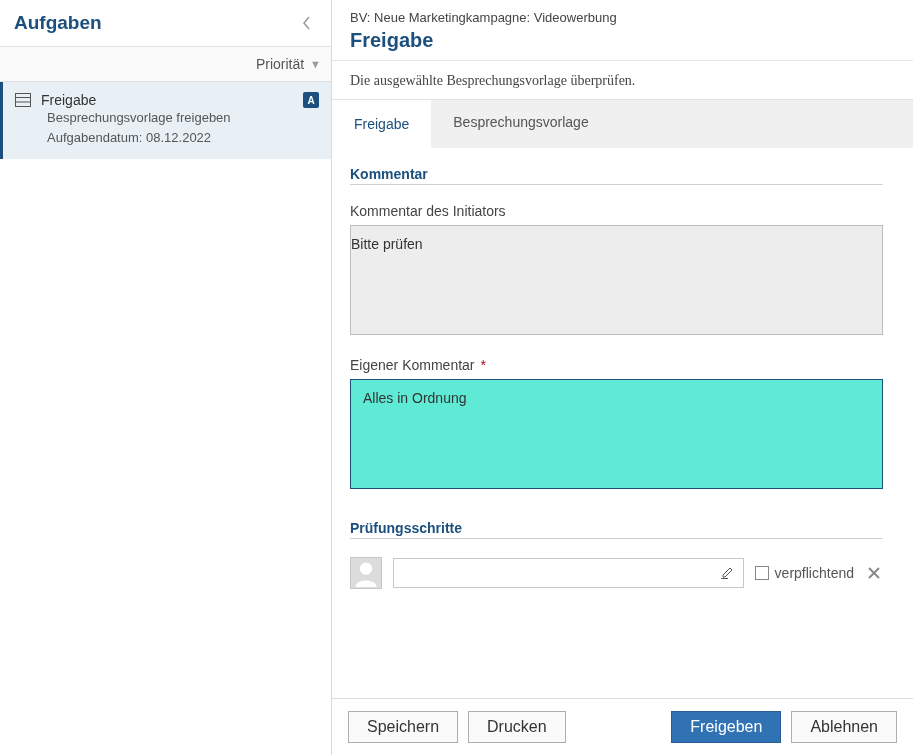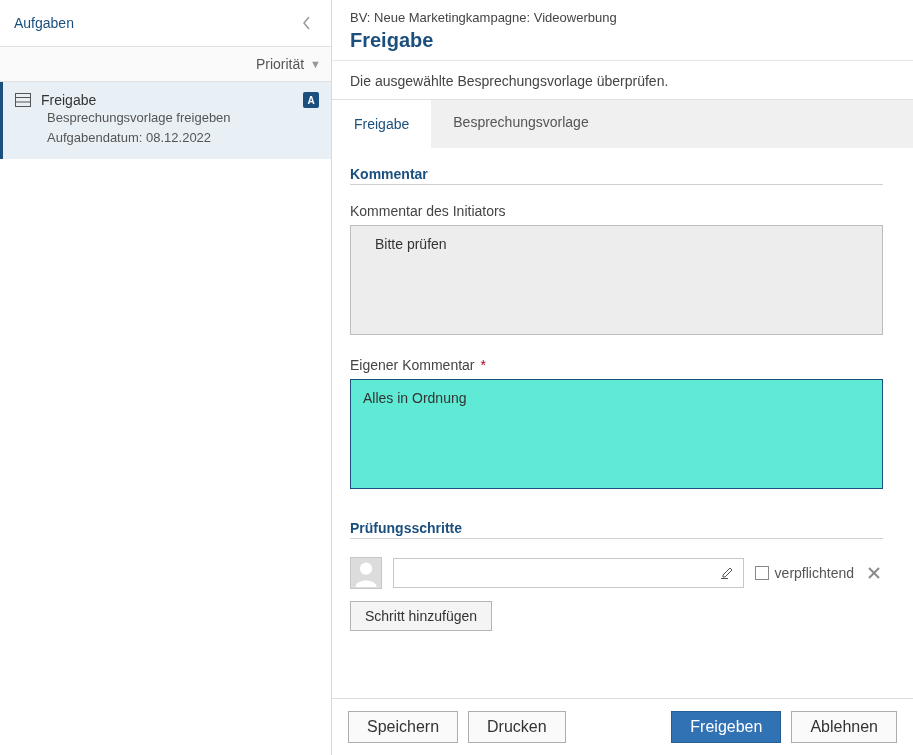--- a/index.html
+++ b/index.html
@@ -2,54 +2,54 @@
 <html><head>
 <meta charset="utf-8">
 <style>
   * { box-sizing: border-box; margin: 0; padding: 0; }
   html, body { width: 913px; height: 755px; font-family: "Segoe UI", Arial, sans-serif; font-size: 14px; color: #333; background: #fff; overflow: hidden; }
   .app { display: flex; height: 100%; }
 
   
   .sidebar { width: 332px; border-right: 1px solid #d9d9d9; display: flex; flex-direction: column; background: #fff; }
   .sidebar-header { display: flex; align-items: center; justify-content: space-between; padding: 10px 14px 10px 14px; height: 46px; }
-  .sidebar-title { font-size: 14px; color: #1b4f7d; font-weight: 400; }
+  .sidebar-title { font-size: 19px; color: #1b4f7d; font-weight: 700; }
   .collapse-btn { width: 20px; height: 20px; color: #999; cursor: pointer; display:flex; align-items:center; justify-content:center; }
   .collapse-btn svg { width: 10px; height: 14px; }
 
   .priority-bar { height: 36px; border-top: 1px solid #e0e0e0; border-bottom: 1px solid #e0e0e0; display: flex; align-items: center; justify-content: flex-end; padding: 12px 10px; background: #fafafa; color: #555; cursor: pointer; }
   .priority-bar .caret { margin-left: 6px; color: #999; font-size: 11px; }
 
   .task-item { border-left: 3px solid #1b4f7d; background: #e8f0f6; padding: 10px 12px 12px 12px; cursor: pointer; }
   .task-item-top { display: flex; align-items: center; }
   .task-icon { width: 16px; height: 14px; margin-right: 10px; color: #555; flex:none; }
   .task-title { flex: 1; font-size: 14px; color: #333; }
   .task-badge { width: 16px; height: 16px; background: #1b4f7d; color: #fff; font-size: 10px; font-weight: 700; display: flex; align-items: center; justify-content: center; border-radius: 2px; }
   .task-sub { margin-left: 32px; font-size: 13px; color: #555; line-height: 1.5; }
 
   
   .main { flex: 1; display: flex; flex-direction: column; }
   .main-header { padding: 10px 18px 0 18px; }
   .breadcrumb { font-size: 13px; color: #444; margin-bottom: 4px; }
   .main-title { font-size: 20px; color: #1b4f7d; font-weight: 600; margin-bottom: 2px; }
   .hr { border-bottom: 1px solid #e6e6e6; margin-top: 6px; }
-  .description { padding: 12px 18px 10px 18px; font-size: 14px; color: #444; }
+  .description { padding: 12px 18px 10px 18px; font-size: 14px; color: #444; font-family: Liberation Serif, serif; }
 
   .tabs { display: flex; background: #f0f0f0; border-top: 1px solid #e0e0e0; }
   .tab { padding: 14px 22px; font-size: 14px; color: #555; cursor: pointer; }
   .tab.active { background: #fff; color: #1b4f7d; border-top: 2px solid transparent; margin-top: 0; }
   .tab:first-child.active { border-bottom: 2px solid #fff; }
 
   .content { flex: 1; overflow-y: auto; padding: 18px 30px 18px 18px; }
 
   .section-hdr { font-size: 14px; font-weight: 600; color: #1b4f7d; border-bottom: 1px solid #d0d0d0; padding-bottom: 2px; margin-bottom: 18px; }
 
   .field-lbl { font-size: 14px; color: #444; margin-bottom: 6px; }
   .req { color: #b00020; margin-left: 2px; }
-  .ro-box { width: 100%; height: 110px; border: 1px solid #bdbdbd; background: #ededed; color: #333; padding: 10px 24px; font-size: 14px; margin-bottom: 22px; }
+  .ro-box { width: 100%; height: 110px; border: 1px solid #bdbdbd; background: #ededed; color: #333; padding: 10px 0; font-size: 14px; margin-bottom: 22px; }
   .ta-box { width: 100%; height: 110px; border: 1px solid #1b4f7d; background: #5eead4; color: #333; padding: 10px 12px; font-size: 14px; resize: none; font-family: inherit; margin-bottom: 28px; outline: none; }
 
   .step-row { display: flex; align-items: center; gap: 11px; margin-bottom: 12px; }
   .avatar { width: 32px; height: 32px; background: #dcdcdc; border: 1px solid #c7c7c7; display:flex; align-items:center; justify-content:center; }
   .avatar svg { width: 28px; height: 28px; color: #fff; }
   .user-input { flex: 1; height: 30px; border: 1px solid #c7c7c7; padding: 0 8px; position: relative; display:flex; align-items:center; }
   .edit-icn { position: absolute; right: 8px; top: 6px; color: #666; cursor: pointer; }
   .chk-wrap { display: flex; align-items: center; gap: 6px; color: #555; cursor: pointer; }
   .chk { width: 14px; height: 14px; border: 1.5px solid #888; background:#fff; }
   .remove-x { width: 18px; height: 18px; color: #8a8a8a; cursor: pointer; display:flex; align-items:center; justify-content:center; font-size:18px; }
@@ -145,21 +145,20 @@
           <span>verpflichtend</span>
         </label>
         <div class="remove-x">
           <svg width="14" height="14" viewBox="0 0 14 14">
               <line x1="2" y1="2" x2="12" y2="12" stroke="currentColor" stroke-width="2"></line>
               <line x1="12" y1="2" x2="2" y2="12" stroke="currentColor" stroke-width="2"></line>
             </svg>
         </div>
       </div>
 
-      <button class="mini-btn">Schritt hinzufügen</button>
     </div>
 
     <div class="footer">
       <button class="btn">Speichern</button>
       <button class="btn">Drucken</button>
       <div class="spacer"></div>
       <button class="btn primary">Freigeben</button>
       <button class="btn">Ablehnen</button>
     </div>
   </div>

